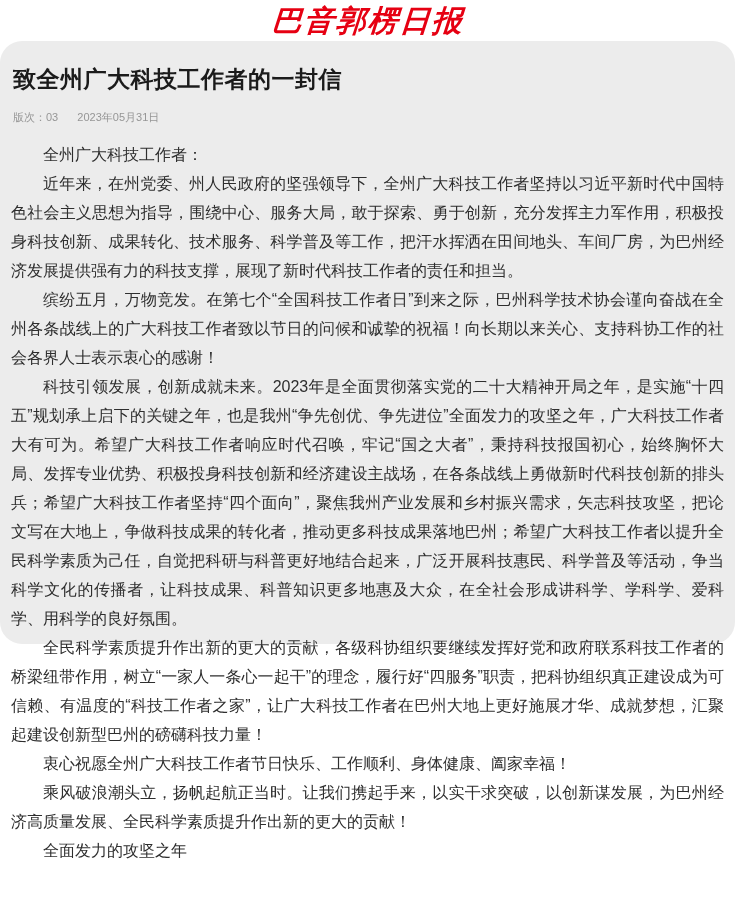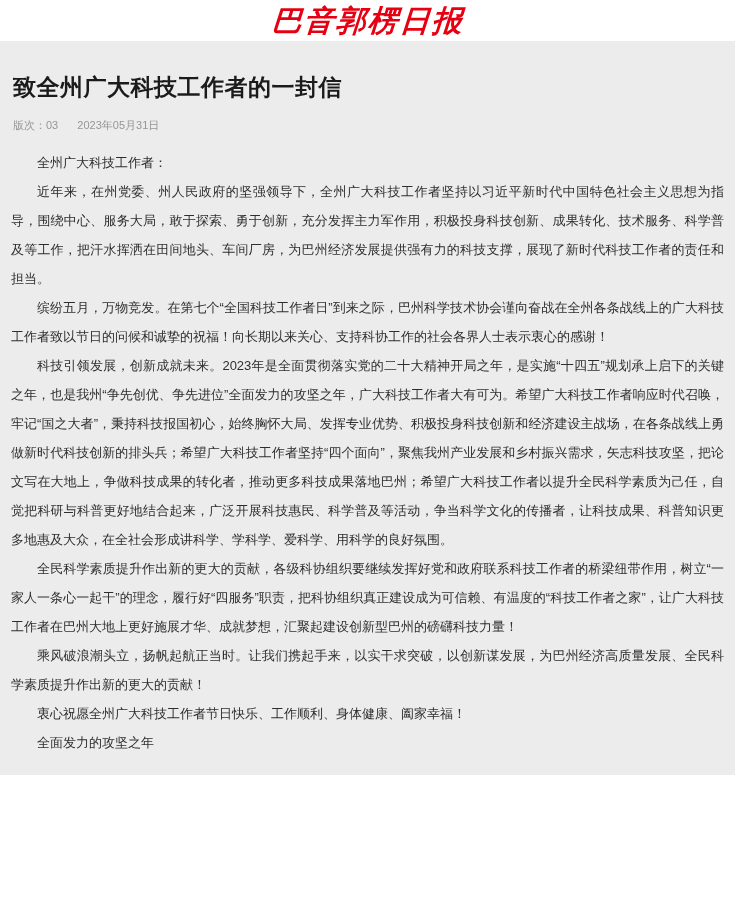--- a/index.html
+++ b/index.html
@@ -30,44 +30,45 @@
     font-size: 30px;
     line-height: 1;
     letter-spacing: 2px;
     color: #e60012;
     transform: skewX(-4deg);
     cursor: pointer;
     text-decoration: none;
   }
   .article-panel {
     box-sizing: border-box;
-    height: 734px;
+    height: 603px;
     background: #ececec;
-    padding: 12px 11px;
+    padding: 4px 11px;
+    border-radius: 22px;
   }
   .article-title {
     margin: 0;
     padding: 19px 2px 0 2px;
     font-size: 23px;
     font-weight: bold;
     color: #1b1b1b;
     letter-spacing: 0.5px;
   }
   .article-meta {
     margin-top: 15px;
     padding-left: 2px;
     font-size: 11px;
     color: #969696;
   }
   .article-meta .meta-date {
     margin-left: 16px;
   }
   .article-body {
     margin-top: 15px;
-    font-size: 13px;
+    font-size: 16px;
     line-height: 29px;
     color: #2e2e2e;
     text-align: justify;
   }
   .article-body p {
     margin: 0;
     padding: 0;
     text-indent: 2em;
   }
 </style>
@@ -88,20 +89,20 @@
       <span>版次：</span><span>03</span>
       <span class="meta-date">2023年05月31日</span>
     </div>
 
     <div class="article-body">
       <p>全州广大科技工作者：</p>
       <p>近年来，在州党委、州人民政府的坚强领导下，全州广大科技工作者坚持以习近平新时代中国特色社会主义思想为指导，围绕中心、服务大局，敢于探索、勇于创新，充分发挥主力军作用，积极投身科技创新、成果转化、技术服务、科学普及等工作，把汗水挥洒在田间地头、车间厂房，为巴州经济发展提供强有力的科技支撑，展现了新时代科技工作者的责任和担当。</p>
       <p>缤纷五月，万物竞发。在第七个“全国科技工作者日”到来之际，巴州科学技术协会谨向奋战在全州各条战线上的广大科技工作者致以节日的问候和诚挚的祝福！向长期以来关心、支持科协工作的社会各界人士表示衷心的感谢！</p>
       <p>科技引领发展，创新成就未来。2023年是全面贯彻落实党的二十大精神开局之年，是实施“十四五”规划承上启下的关键之年，也是我州“争先创优、争先进位”全面发力的攻坚之年，广大科技工作者大有可为。希望广大科技工作者响应时代召唤，牢记“国之大者”，秉持科技报国初心，始终胸怀大局、发挥专业优势、积极投身科技创新和经济建设主战场，在各条战线上勇做新时代科技创新的排头兵；希望广大科技工作者坚持“四个面向”，聚焦我州产业发展和乡村振兴需求，矢志科技攻坚，把论文写在大地上，争做科技成果的转化者，推动更多科技成果落地巴州；希望广大科技工作者以提升全民科学素质为己任，自觉把科研与科普更好地结合起来，广泛开展科技惠民、科学普及等活动，争当科学文化的传播者，让科技成果、科普知识更多地惠及大众，在全社会形成讲科学、学科学、爱科学、用科学的良好氛围。</p>
       <p>全民科学素质提升作出新的更大的贡献，各级科协组织要继续发挥好党和政府联系科技工作者的桥梁纽带作用，树立“一家人一条心一起干”的理念，履行好“四服务”职责，把科协组织真正建设成为可信赖、有温度的“科技工作者之家”，让广大科技工作者在巴州大地上更好施展才华、成就梦想，汇聚起建设创新型巴州的磅礴科技力量！</p>
+      <p>衷心祝愿全州广大科技工作者节日快乐、工作顺利、身体健康、阖家幸福！</p>
       <p>乘风破浪潮头立，扬帆起航正当时。让我们携起手来，以实干求突破，以创新谋发展，为巴州经济高质量发展、全民科学素质提升作出新的更大的贡献！</p>
-      <p>衷心祝愿全州广大科技工作者节日快乐、工作顺利、身体健康、阖家幸福！</p>
       <p>全面发力的攻坚之年</p>
     </div>
 
   </section>
 
 </div>
 
 </body></html>

